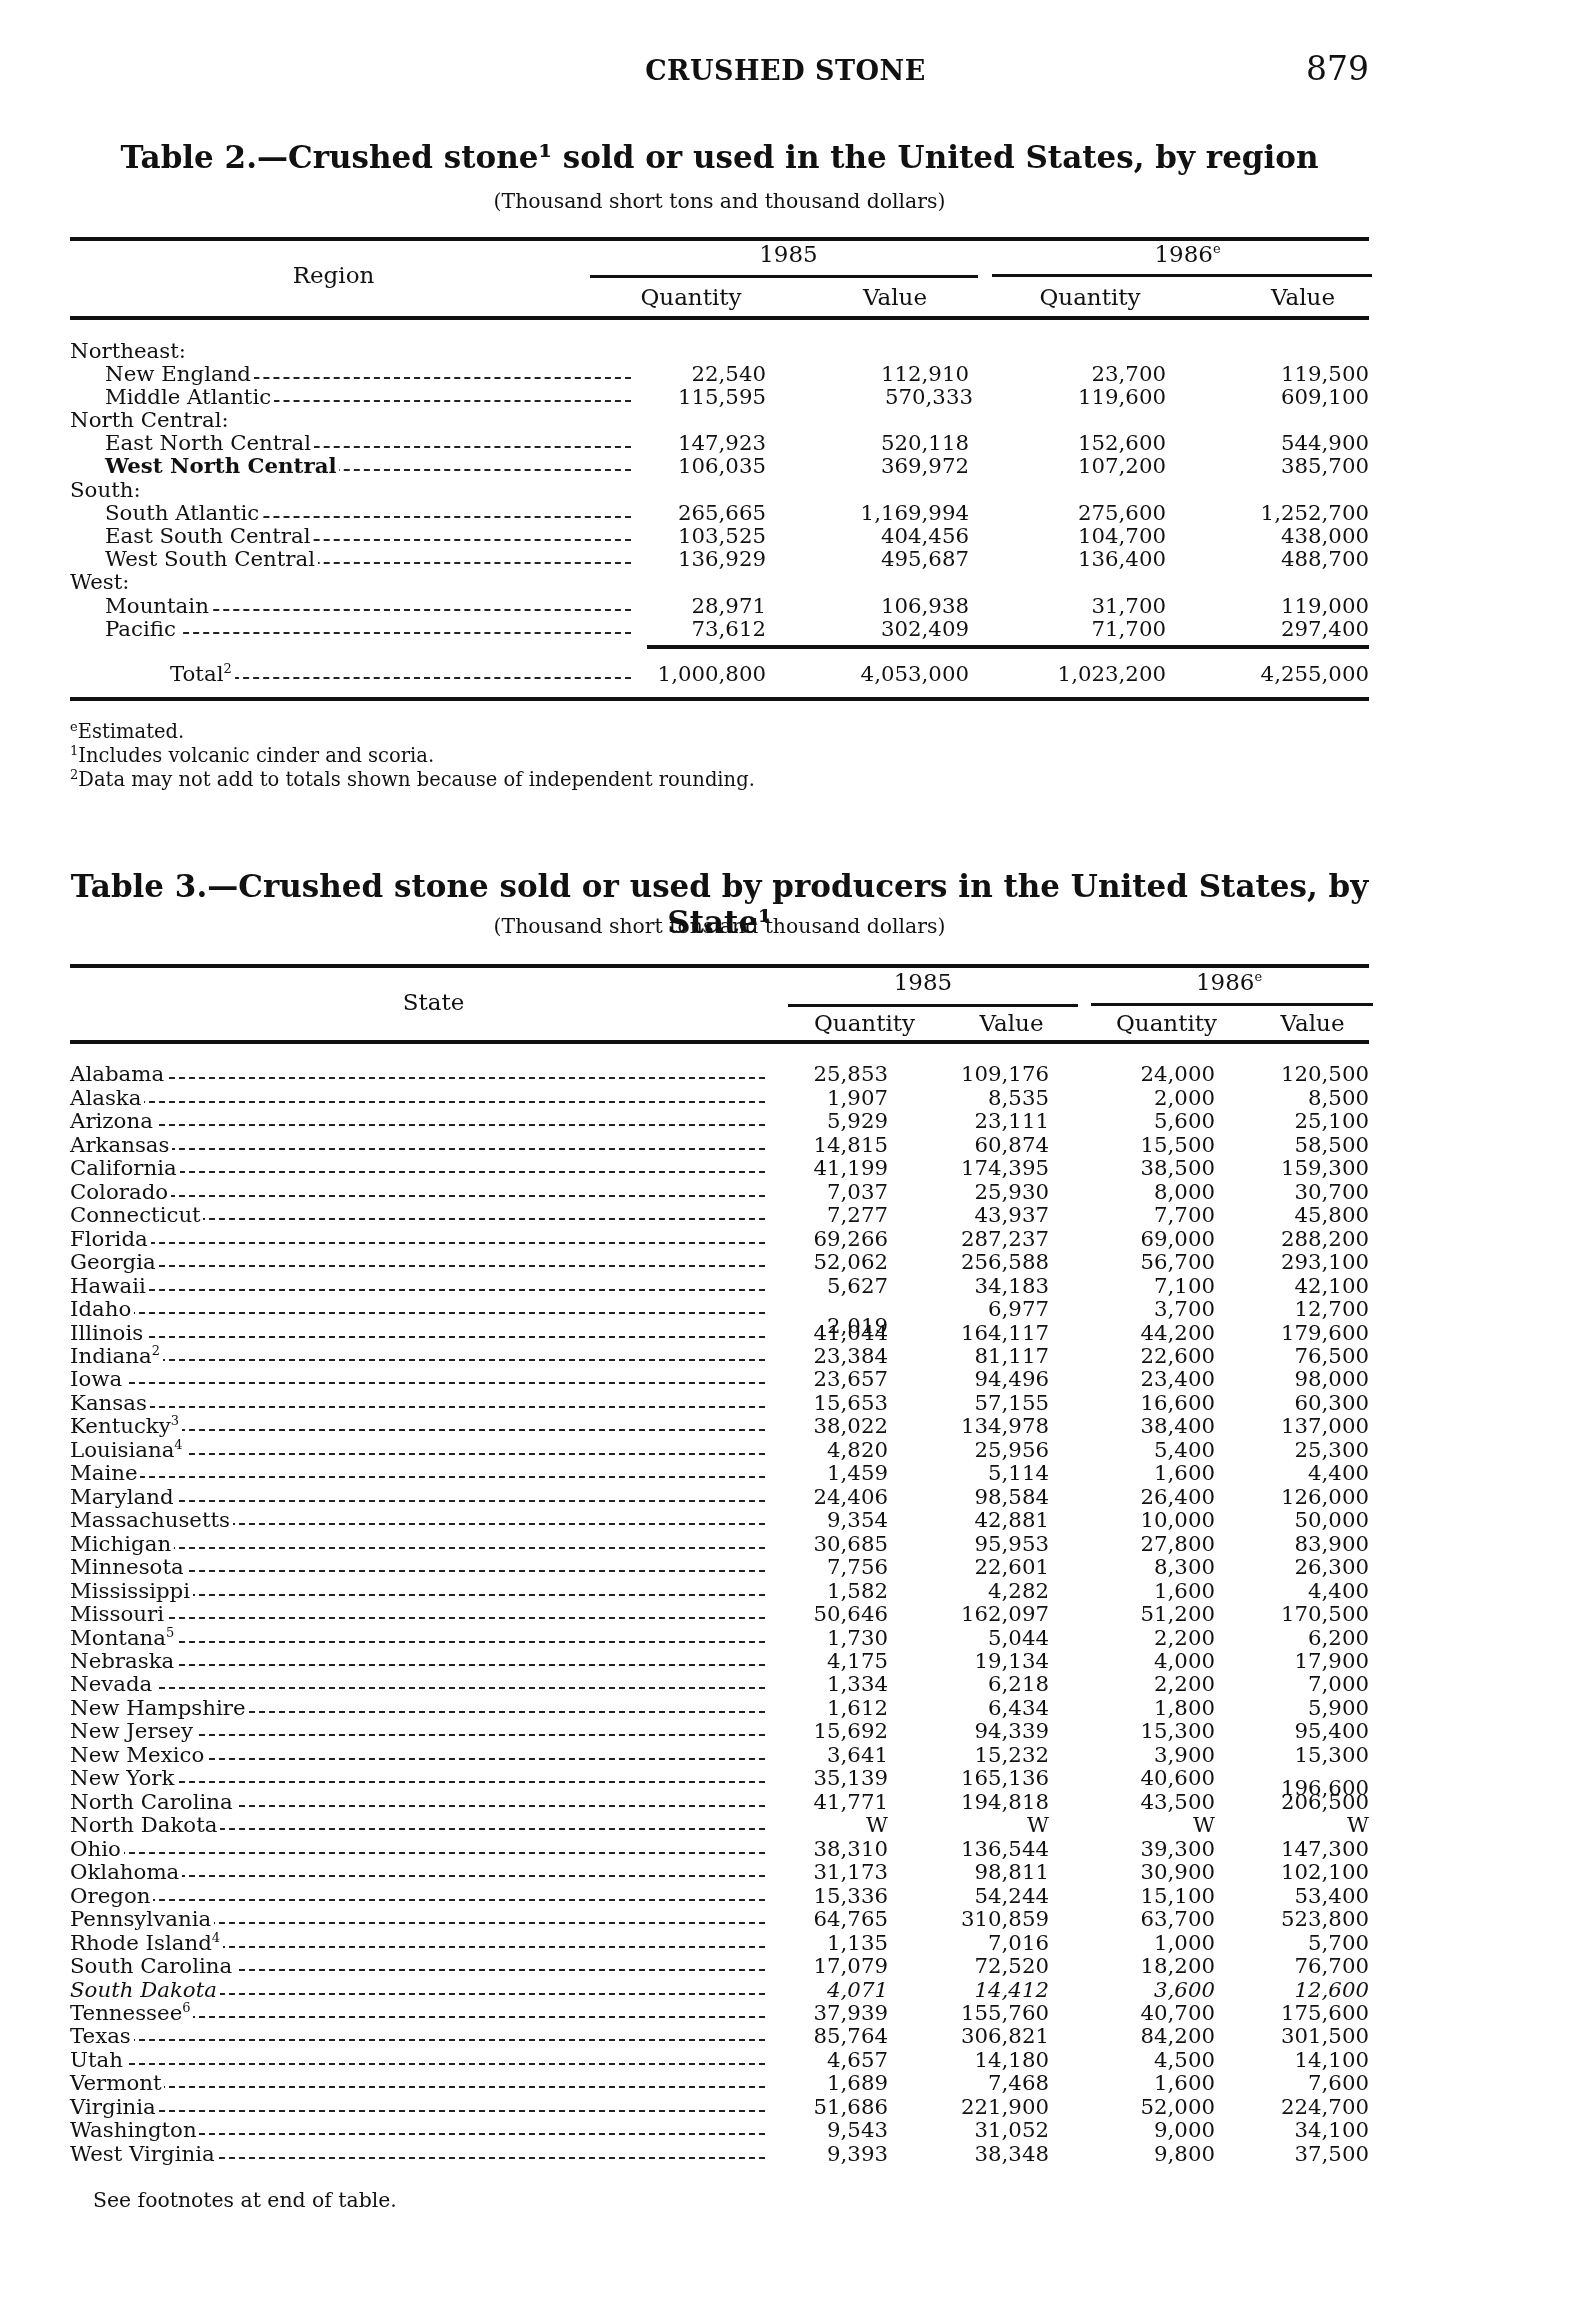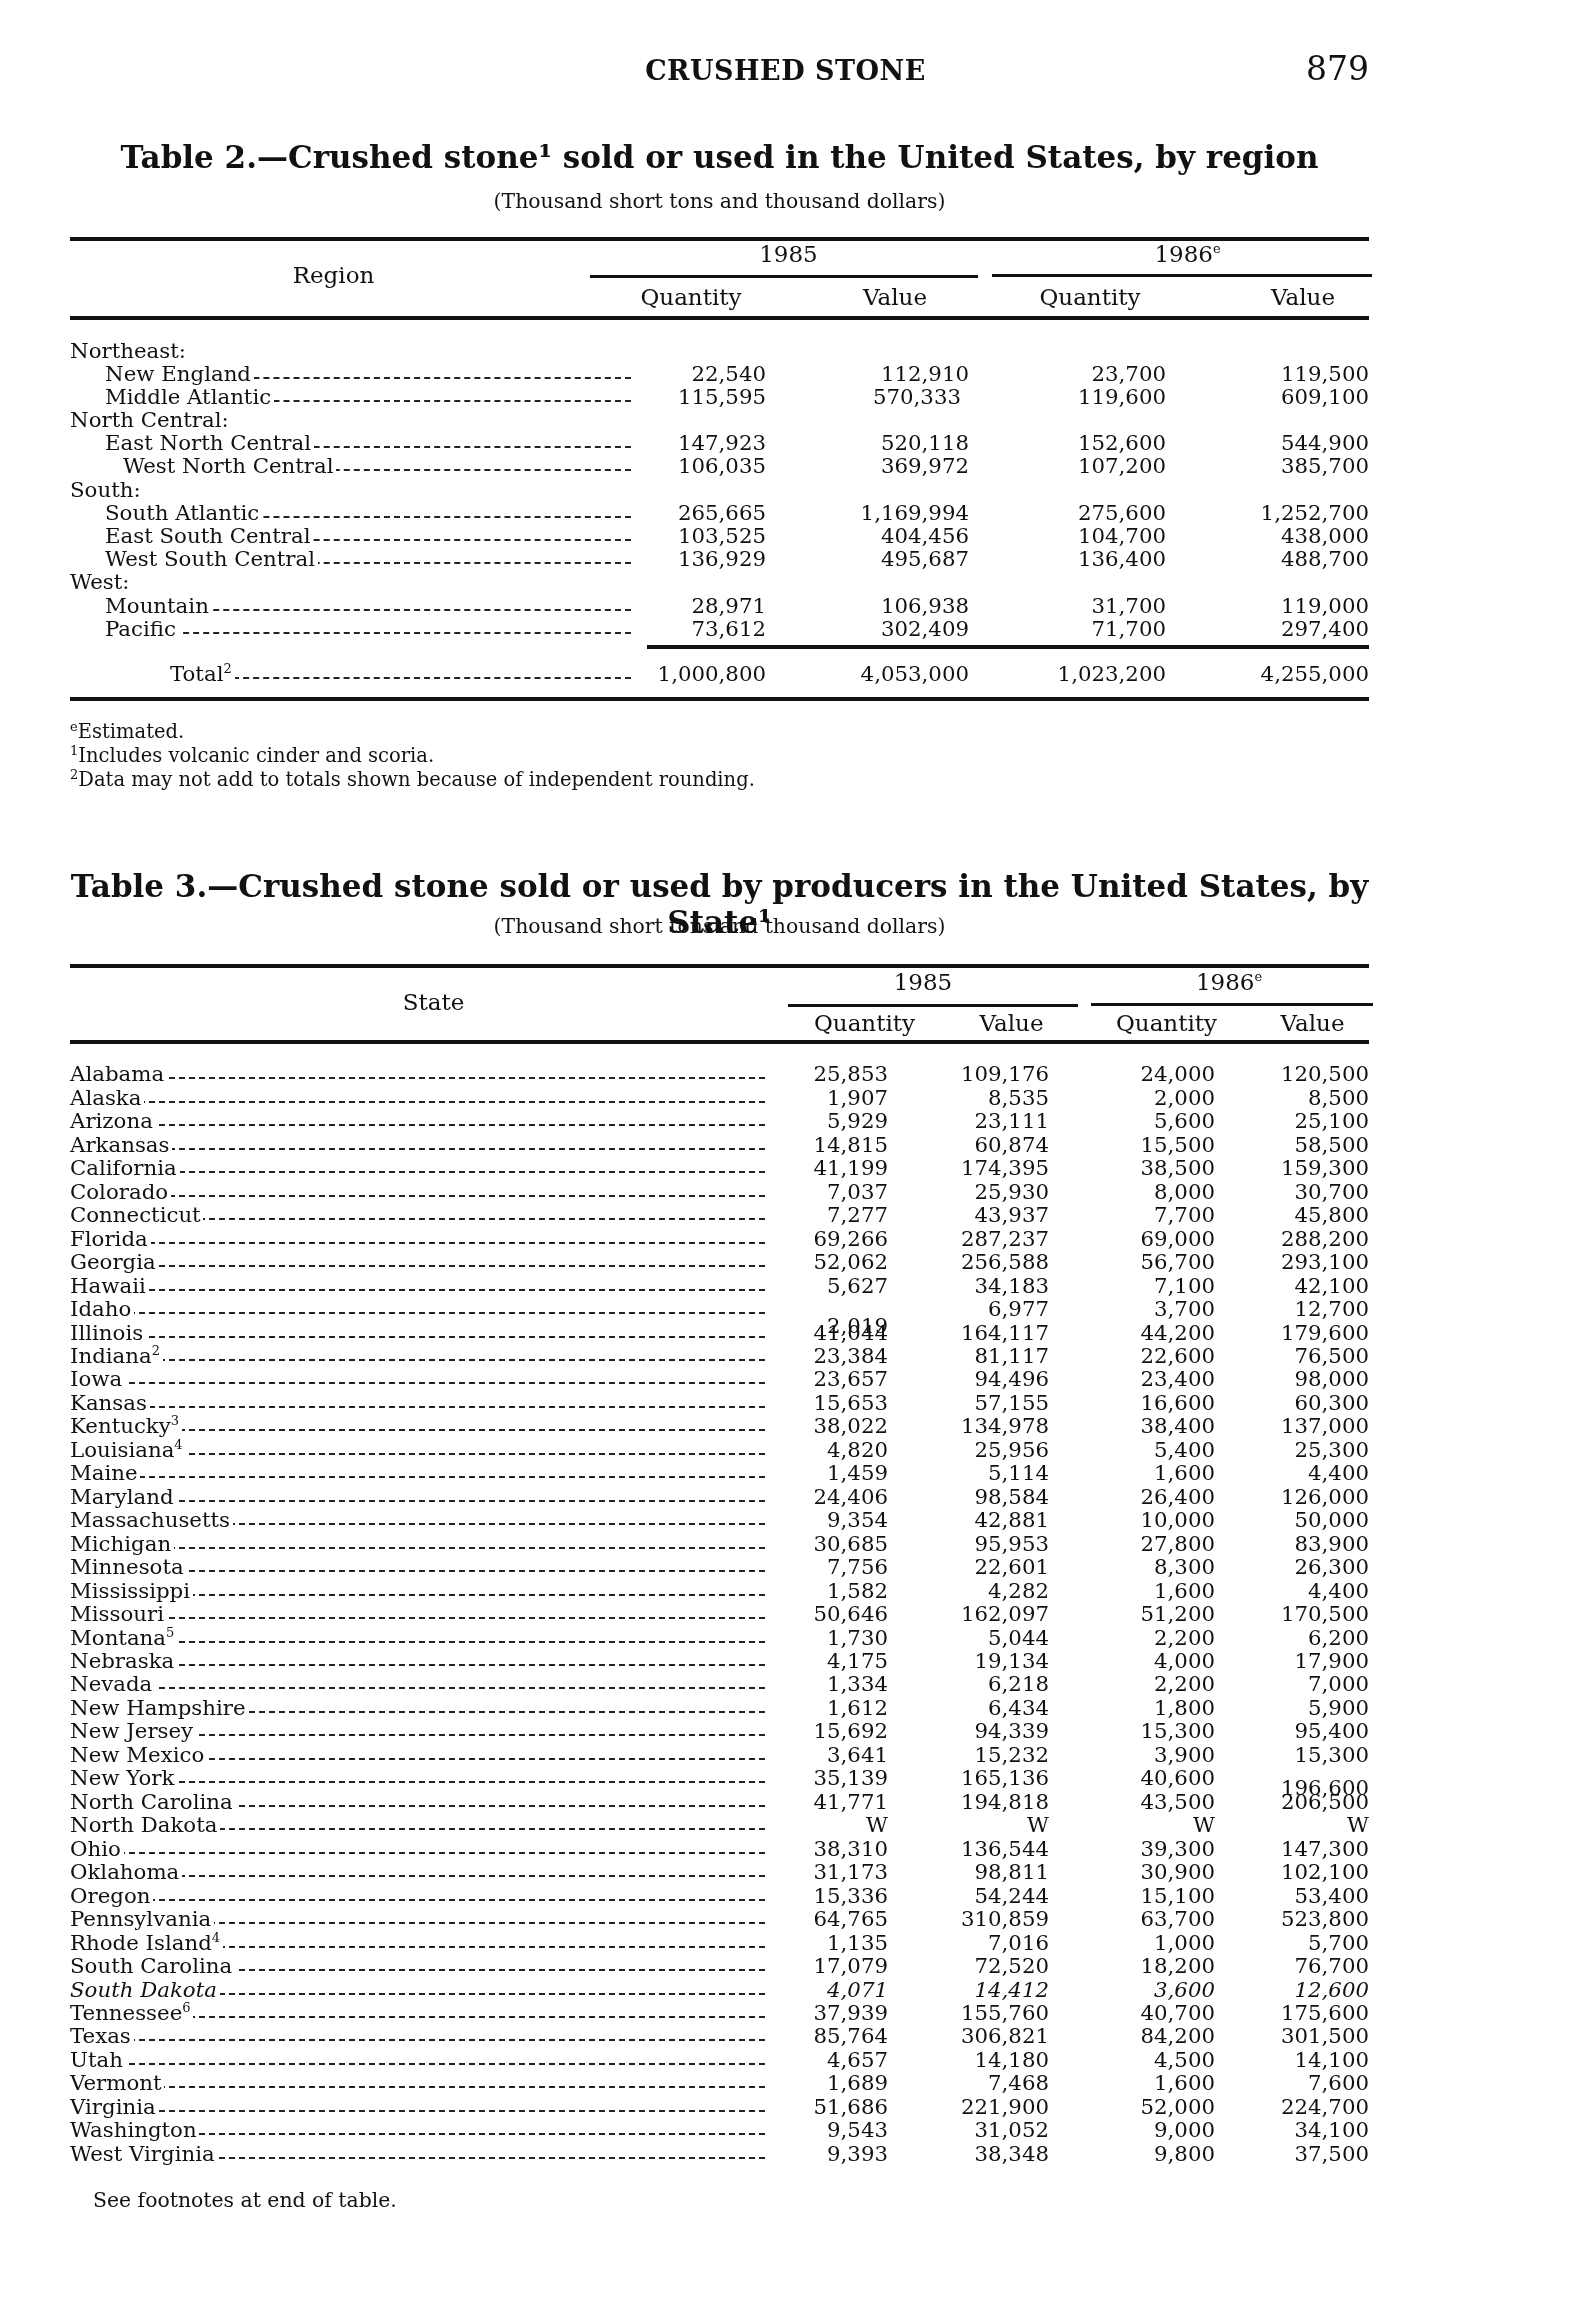--- a/index.html
+++ b/index.html
@@ -53,37 +53,37 @@
       <span class="leader" style="left: 93px; width: 468px;"></span>
       <span class="num" style="right: 603px;">22,540</span>
       <span class="num" style="right: 400px; text-align: center;">112,910</span>
       <span class="num" style="right: 203px;">23,700</span>
       <span class="num" style="right: 0px;">119,500</span>
     </div>
     <div class="row" style="top: 385px;">
       <span class="label" style="left: 35px;">Middle Atlantic</span>
       <span class="leader" style="left: 93px; width: 468px;"></span>
       <span class="num" style="right: 603px;">115,595</span>
-      <span class="num" style="right: 408px;">570,333</span>
+      <span class="num" style="right: 396px;">570,333</span>
       <span class="num" style="right: 203px;">119,600</span>
       <span class="num" style="right: 0px;">609,100</span>
     </div>
     <div class="row group" style="top: 408px;">
       <span class="label" style="left: 0px;">North Central:</span>
     </div>
     <div class="row" style="top: 431px;">
       <span class="label" style="left: 35px;">East North Central</span>
       <span class="leader" style="left: 93px; width: 468px;"></span>
       <span class="num" style="right: 603px; text-align: right;">147,923</span>
       <span class="num" style="right: 400px;">520,118</span>
       <span class="num" style="right: 203px;">152,600</span>
       <span class="num" style="right: 0px;">544,900</span>
     </div>
     <div class="row" style="top: 454px;">
-      <span class="label" style="left: 53px;">West North Central</span>
+      <span class="label" style="left: 35px; font-weight: bold;">West North Central</span>
       <span class="leader" style="left: 93px; width: 468px;"></span>
       <span class="num" style="right: 603px;">106,035</span>
       <span class="num" style="right: 400px;">369,972</span>
       <span class="num" style="right: 203px;">107,200</span>
       <span class="num" style="right: 0px;">385,700</span>
     </div>
     <div class="row group" style="top: 478px;">
       <span class="label" style="left: 0px;">South:</span>
     </div>
     <div class="row" style="top: 501px;">

